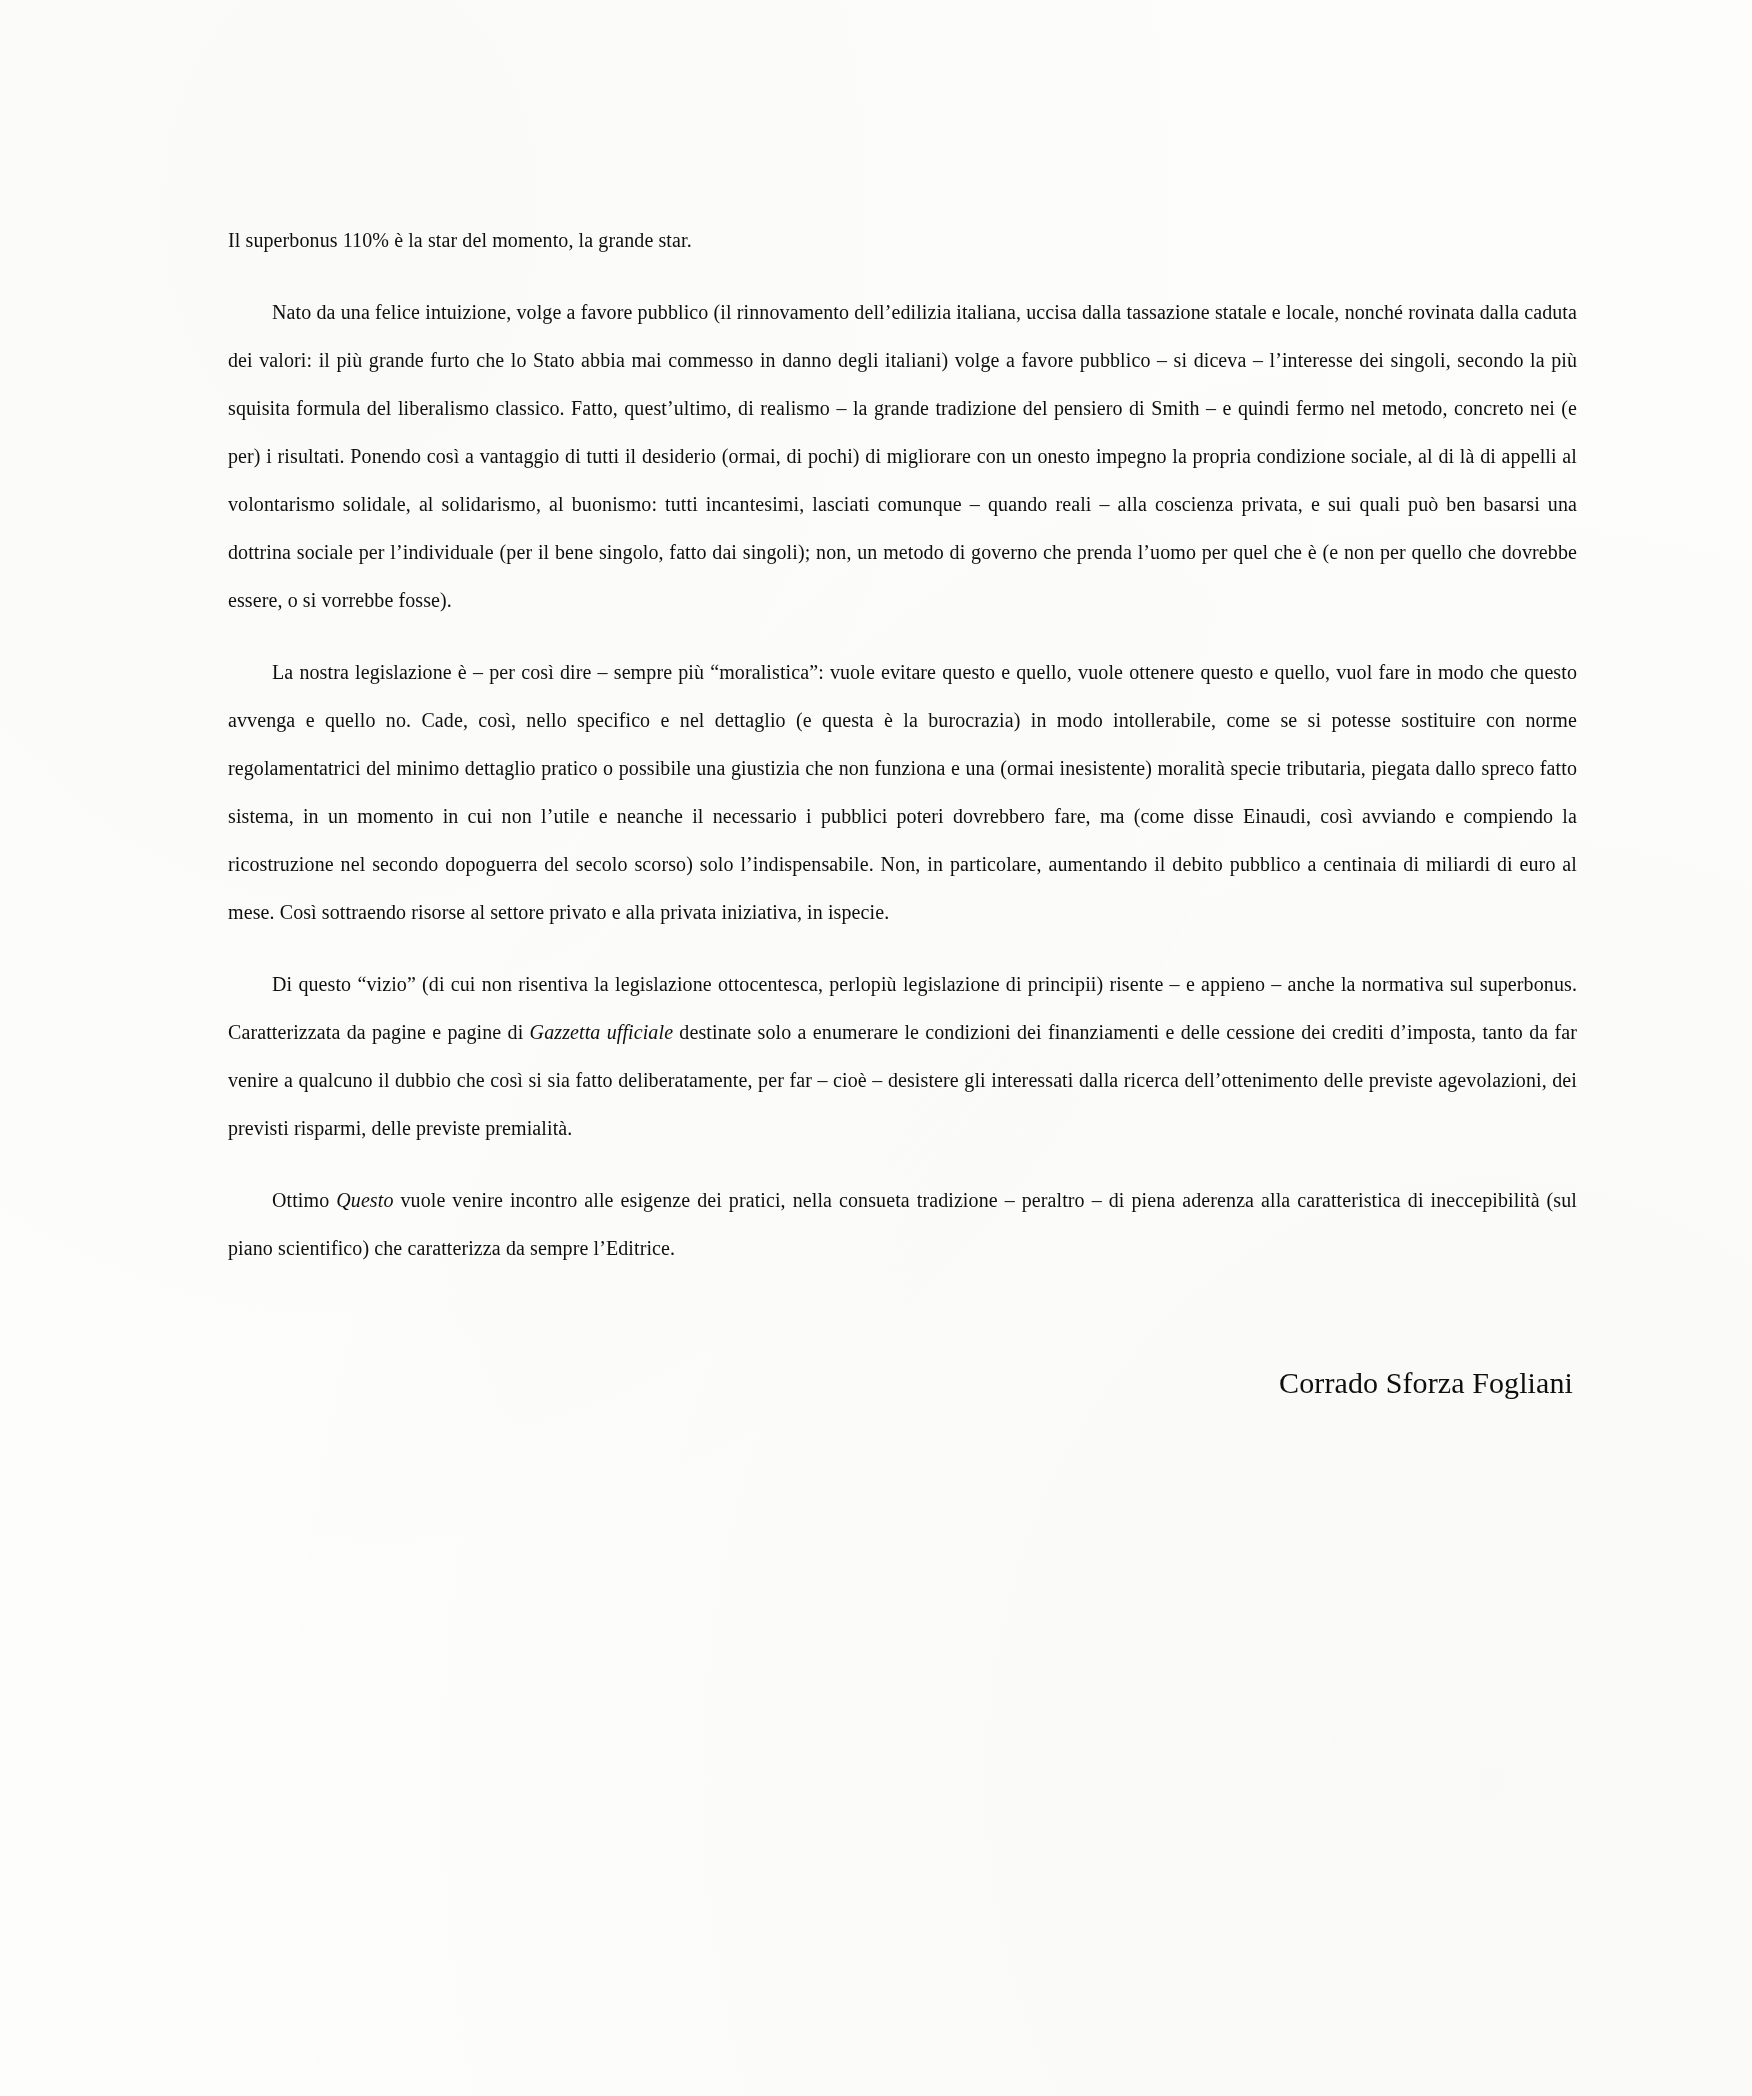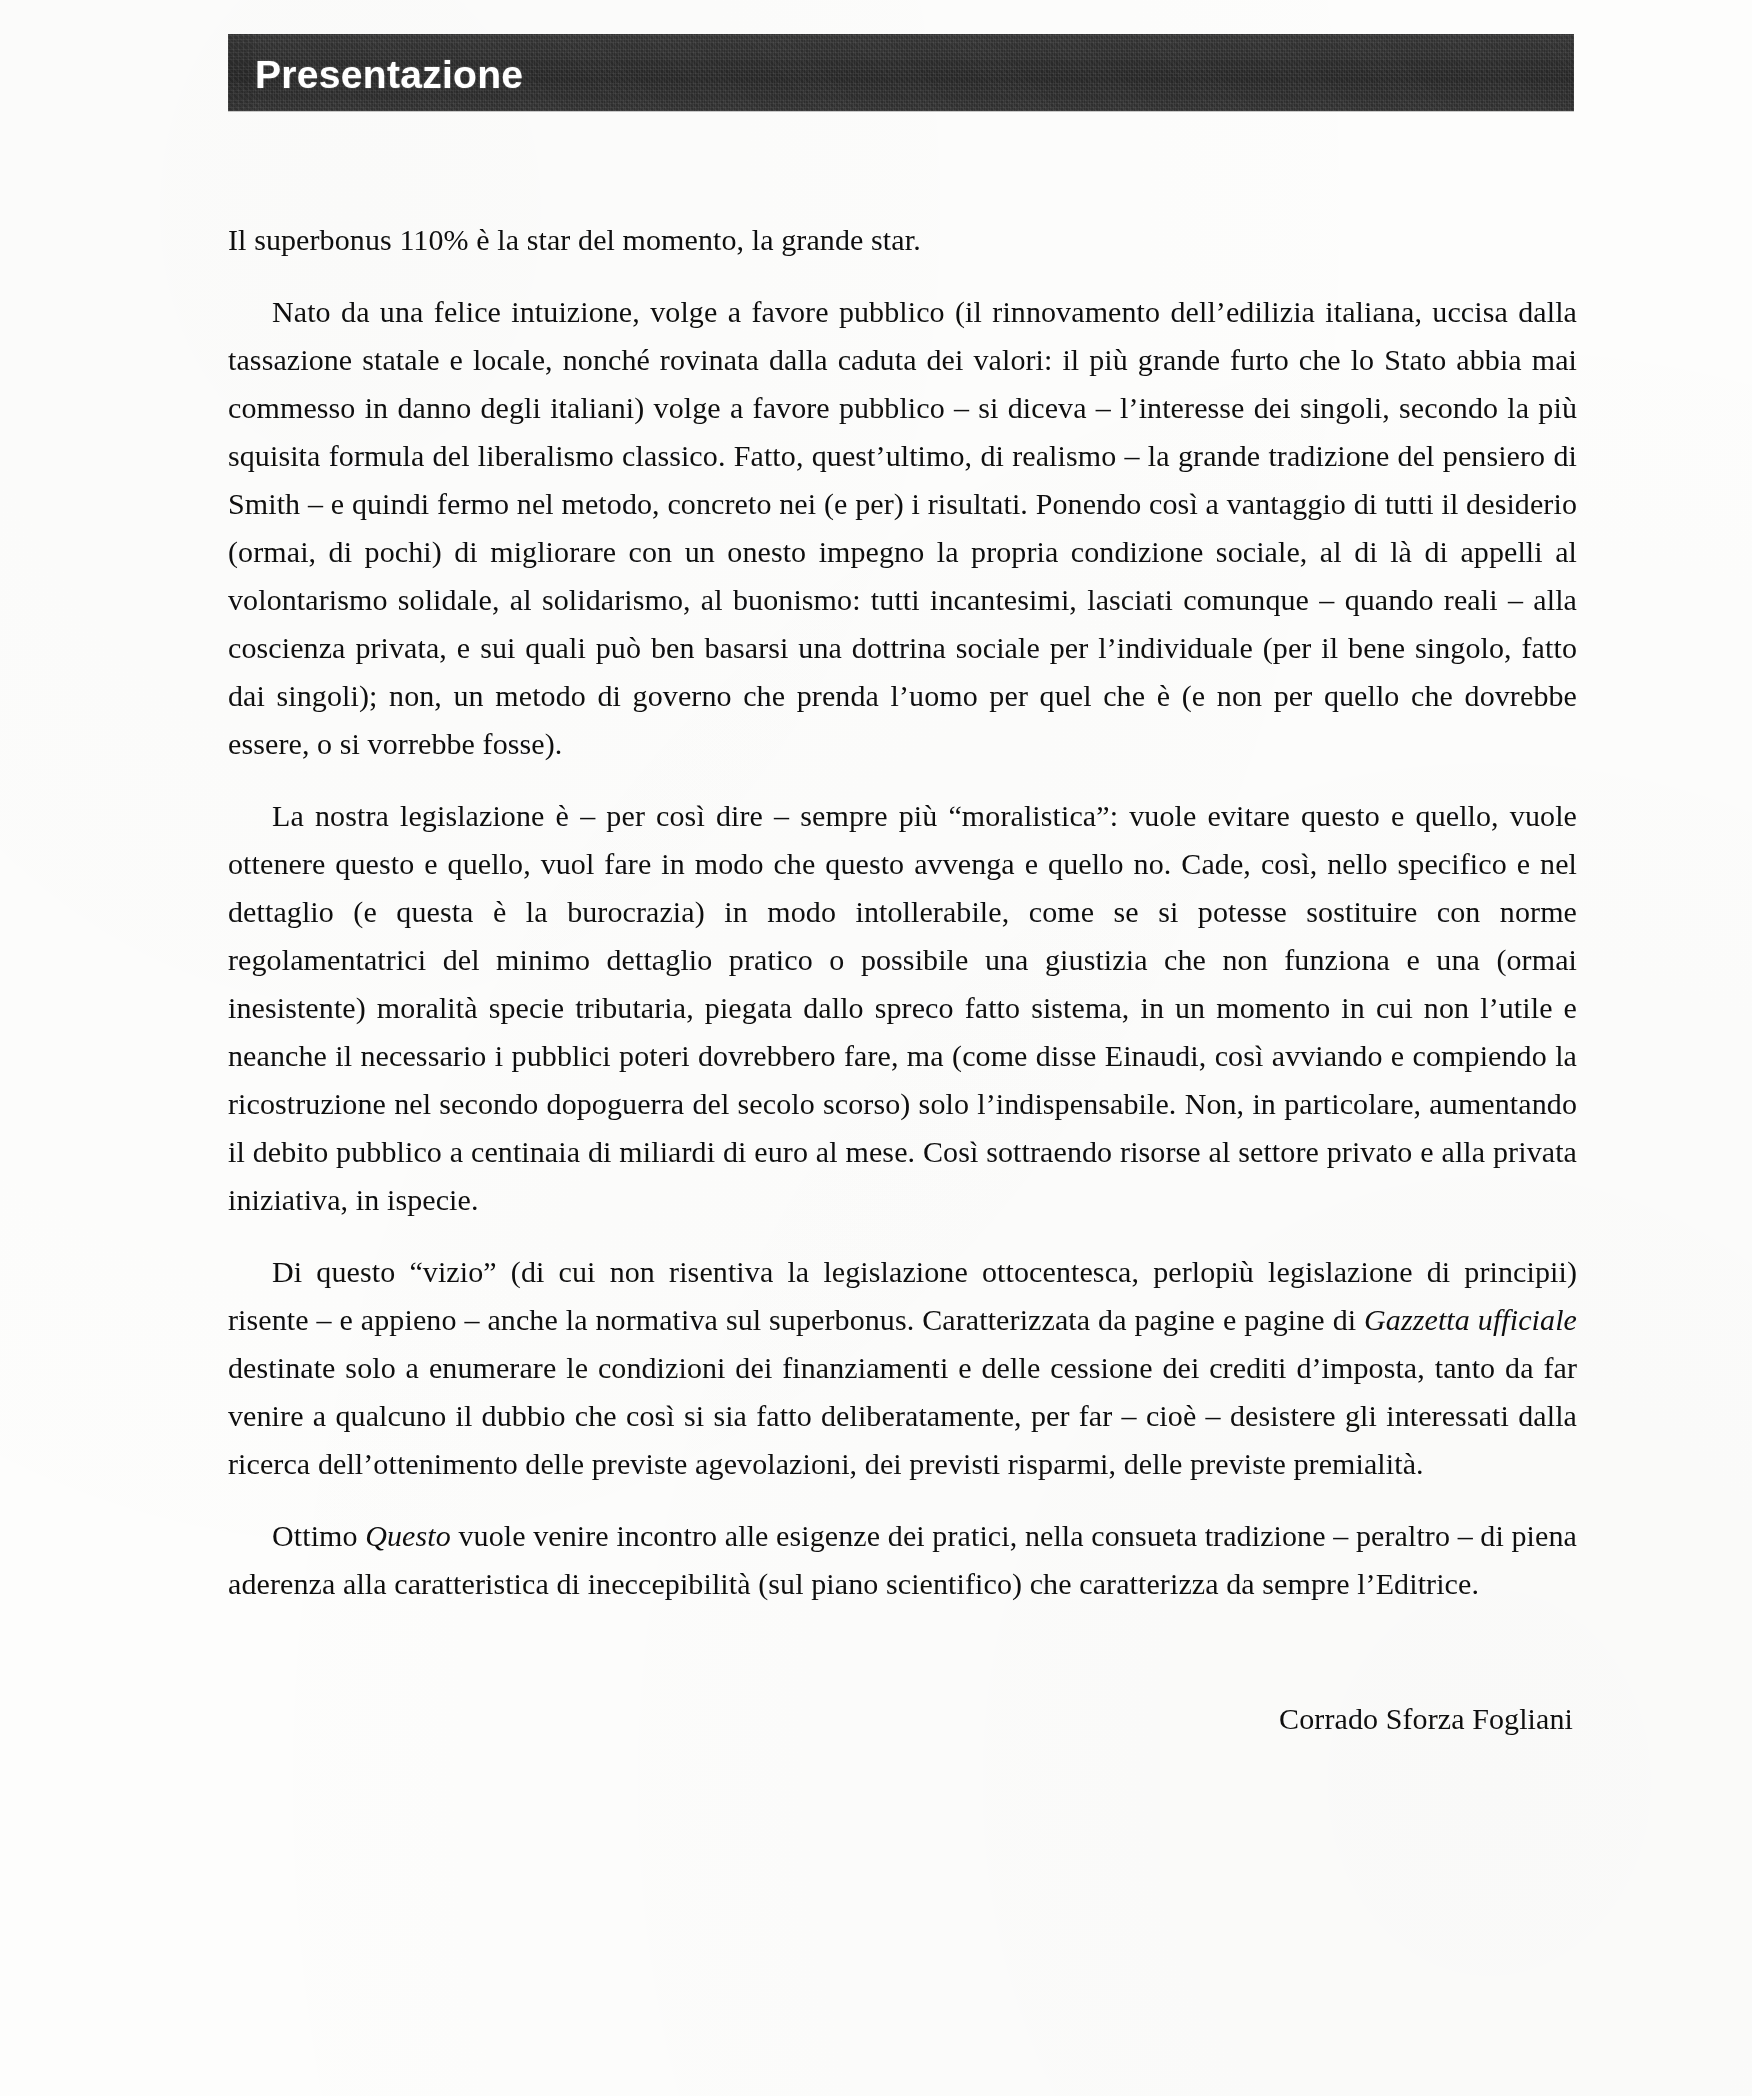--- a/index.html
+++ b/index.html
@@ -56,21 +56,21 @@
   }
 
   
   .content {
     position: absolute;
     left: 228px;
     top: 216px;
     width: 1349px;
   }
   .para {
-    font-size: 30px;
+    font-size: 20px;
     line-height: 48px;
     text-align: justify;
     text-justify: inter-word;
     margin: 0;
     hyphens: manual;
     letter-spacing: 0.1px;
   }
   .para.indent {
     text-indent: 44px;
     margin-top: 24px;
@@ -85,23 +85,20 @@
     margin: 4px;
     margin-top: 87px;
     letter-spacing: 0.1px;
   }
 </style>
 </head>
 <body>
 
 <div class="page">
 
-  <div class="banner">
-    <span class="banner-title">Presentazione</span>
-  </div>
 
   <div class="content">
 
     <p class="para">Il superbonus 110% è la star del momento, la grande star.</p>
 
     <p class="para indent">Nato da una felice intuizione, volge a favore pubblico (il rinnovamento dell’edilizia italiana, uccisa dalla tassazione statale e locale, nonché rovinata dalla caduta dei valori: il più grande furto che lo Stato abbia mai commesso in danno degli italiani) volge a favore pubblico – si diceva – l’interesse dei singoli, secondo la più squisita formula del liberalismo classico. Fatto, quest’ultimo, di realismo – la grande tradizione del pensiero di Smith – e quindi fermo nel metodo, concreto nei (e per) i risultati. Ponendo così a vantaggio di tutti il desiderio (ormai, di pochi) di migliorare con un onesto impegno la propria condizione sociale, al di là di appelli al volontarismo solidale, al solidarismo, al buonismo: tutti incantesimi, lasciati comunque – quando reali – alla coscienza privata, e sui quali può ben basarsi una dottrina sociale per l’individuale (per il bene singolo, fatto dai singoli); non, un metodo di governo che prenda l’uomo per quel che è (e non per quello che dovrebbe essere, o si vorrebbe fosse).</p>
 
 
     <p class="para indent">La nostra legislazione è – per così dire – sempre più “moralistica”: vuole evitare questo e quello, vuole ottenere questo e quello, vuol fare in modo che questo avvenga e quello no. Cade, così, nello specifico e nel dettaglio (e questa è la burocrazia) in modo intollerabile, come se si potesse sostituire con norme regolamentatrici del minimo dettaglio pratico o possibile una giustizia che non funziona e una (ormai inesistente) moralità specie tributaria, piegata dallo spreco fatto sistema, in un momento in cui non l’utile e neanche il necessario i pubblici poteri dovrebbero fare, ma (come disse Einaudi, così avviando e compiendo la ricostruzione nel secondo dopoguerra del secolo scorso) solo l’indispensabile. Non, in particolare, aumentando il debito pubblico a centinaia di miliardi di euro al mese. Così sottraendo risorse al settore privato e alla privata iniziativa, in ispecie.</p>
 

